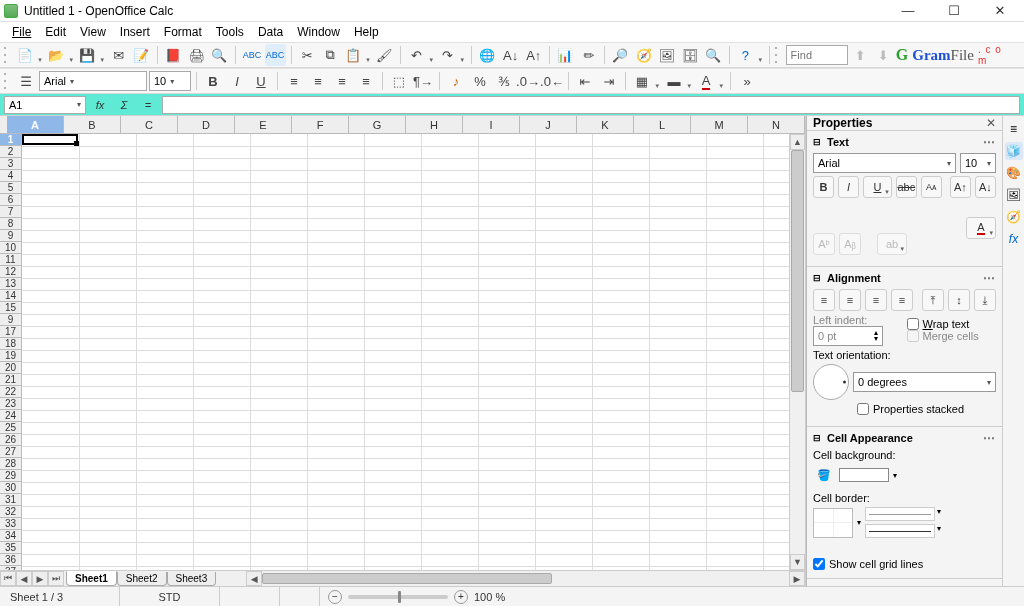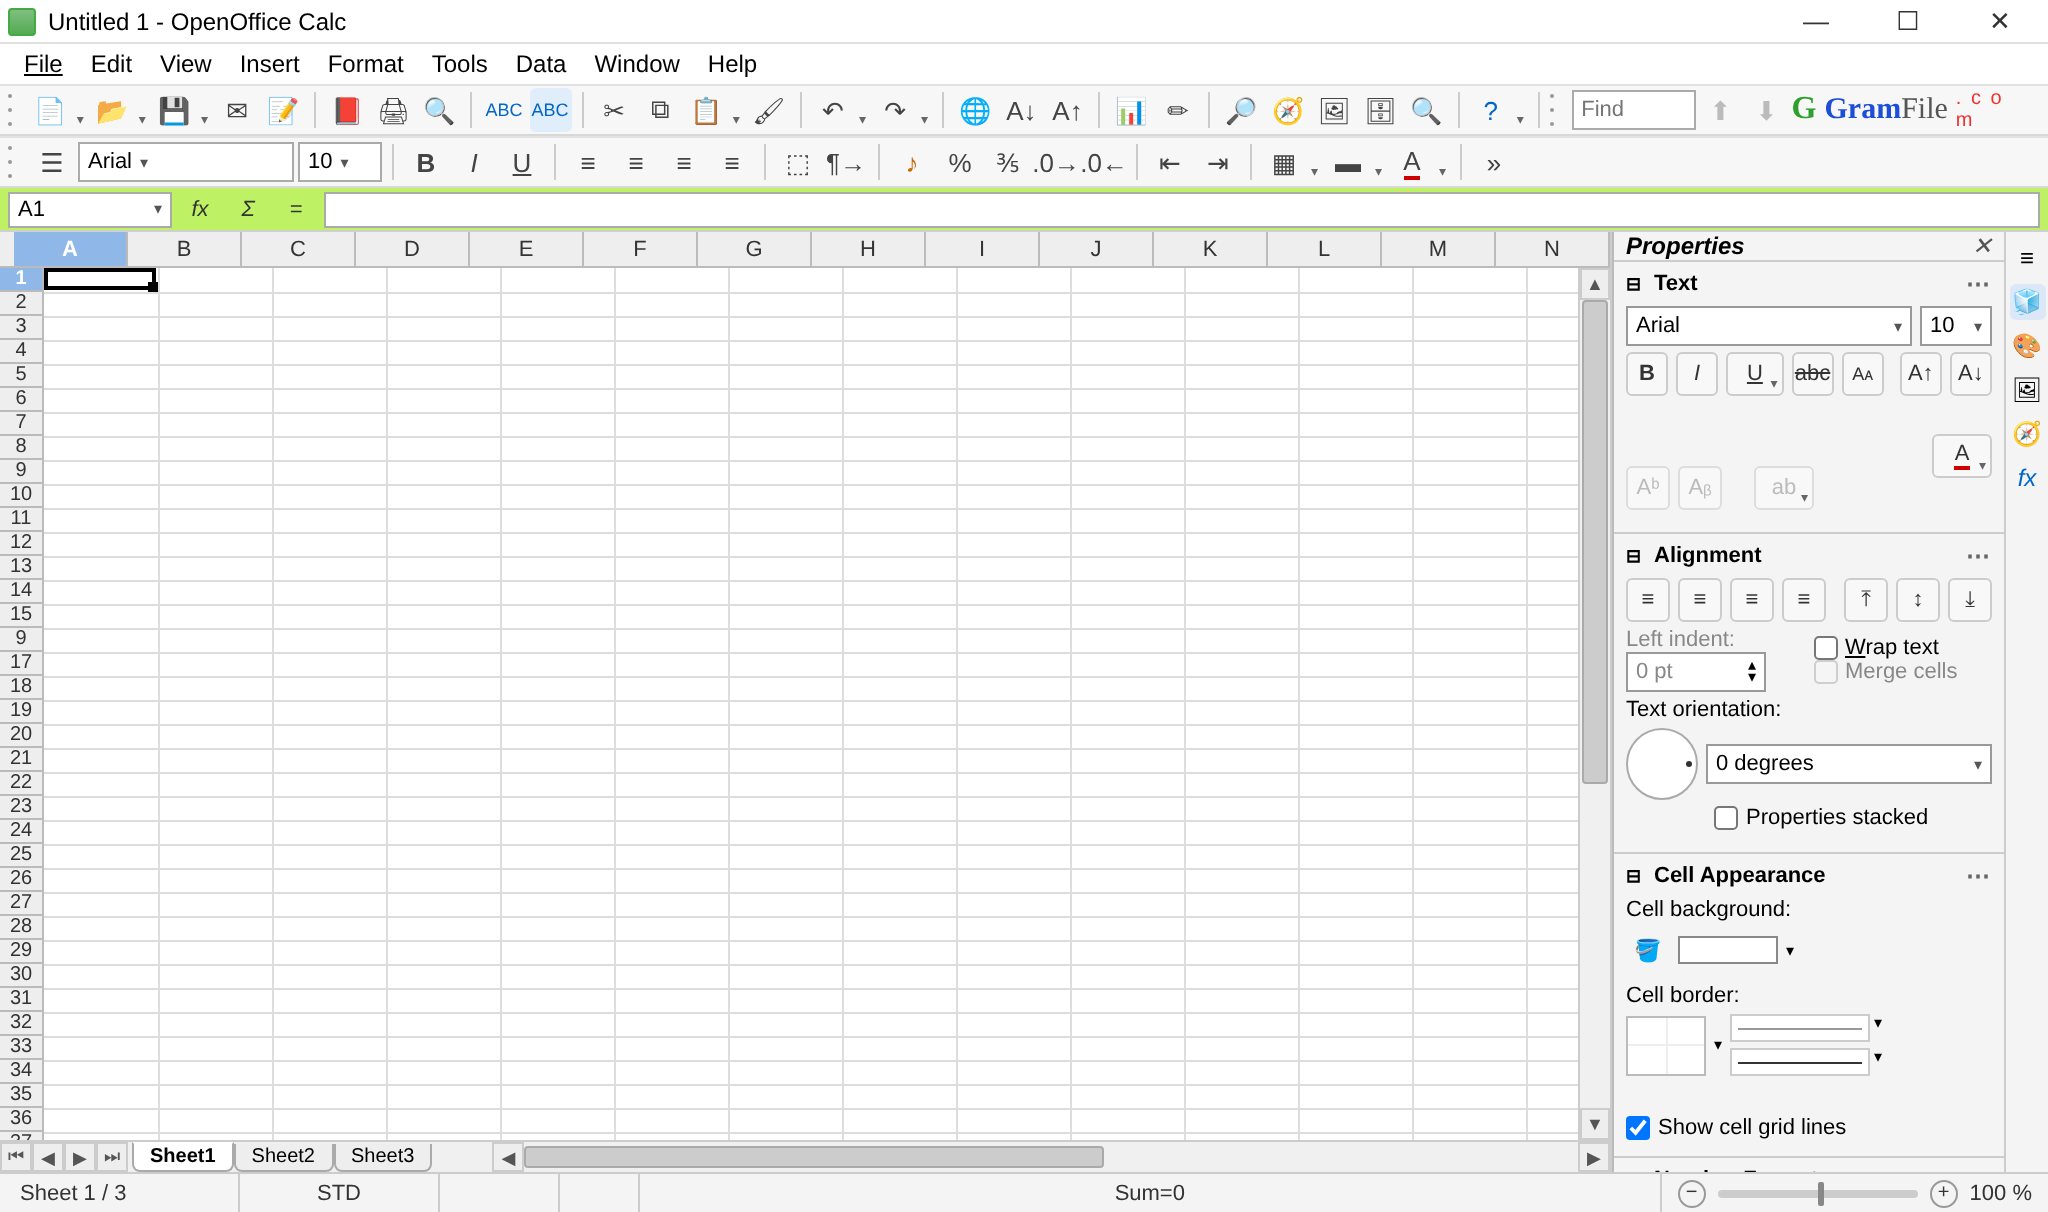--- a/index.html
+++ b/index.html
@@ -79,21 +79,21 @@
 .brand .file { color:#555; font-size:15px; }
 .brand .dot { color:#e33; font-size:10px; letter-spacing:1px; font-family:sans-serif; }
 
 
 .toolbar2 { height:26px; }
 .font-name { width:108px; }
 .font-size { width:42px; }
 
 
 .formulabar {
-  height:22px; background:#bef264; border-bottom:1px solid #d0d0d0;
+  height:22px; background:#5eead4; border-bottom:1px solid #d0d0d0;
   display:flex; align-items:center; padding:0 4px; gap:4px;
 }
 .formulabar .cell-ref { width:82px; height:18px; border:1px solid #aaa; background:#fff; padding:0 4px; display:flex; align-items:center; justify-content:space-between; }
 .formulabar .cell-ref .arrow { font-size:8px; color:#555; }
 .formulabar .fx-btn { width:20px; height:18px; display:flex; align-items:center; justify-content:center; font-style:italic; font-size:11px; color:#333; }
 .formulabar .fx-input { flex:1; height:18px; border:1px solid #aaa; background:#fff; }
 
 
 .main {
   flex:1; display:flex; overflow:hidden;
@@ -138,21 +138,21 @@
 .hscroll .thumb { position:absolute; top:1px; bottom:1px; left:0; width:55%; background:#ccc; border:1px solid #aaa; border-radius:2px; }
 
 
 .sidebar {
   width:196px; background:#f4f4f4; border-left:1px solid #bbb;
   display:flex; flex-direction:column; font-size:11px;
   overflow-y:auto;
 }
 .sidebar-header {
   height:22px; display:flex; align-items:center; padding:0 6px;
-  border-bottom:1px solid #ccc; background:#f4f4f4;font-style:italic;
+  border-bottom:1px solid #ccc; background:#f4f4f4;
 }
 .sidebar-header .title { font-weight:bold; font-size:12px; flex:1; }
 .sidebar-header .close { font-size:12px; color:#555; }
 .panel { border-bottom:1px solid #ccc; padding:4px 6px 8px 6px; }
 .panel-header { display:flex; align-items:center; gap:4px; font-weight:bold; margin-bottom:4px; }
 .panel-header .toggle { font-size:9px; width:10px; }
 .panel-header .more { margin-left:auto; font-size:12px; color:#666; letter-spacing:1px; }
 .panel-row { display:flex; align-items:center; gap:4px; margin:3px 0; }
 .field {
   height:20px; border:1px solid #999; background:#fff;
@@ -651,20 +651,19 @@
     <div class="ic">🧭</div>
     <div class="ic" style="color:#06c;font-style:italic;">fx</div>
   </div>
 </div>
 
 <div class="statusbar">
   <div class="cell" style="width:120px;">Sheet 1 / 3</div>
   <div class="cell" style="width:100px;justify-content:center;">STD</div>
   <div class="cell" style="width:60px;"></div>
   <div class="cell" style="width:40px;"></div>
-  <div class="cell wide" style="justify-content:center;">Sum=0</div>
   <div class="zoom">
     <div class="zbtn">−</div>
     <div class="slider"></div>
     <div class="zbtn">+</div>
     <span>100 %</span>
   </div>
 </div>
 
 </body></html>

